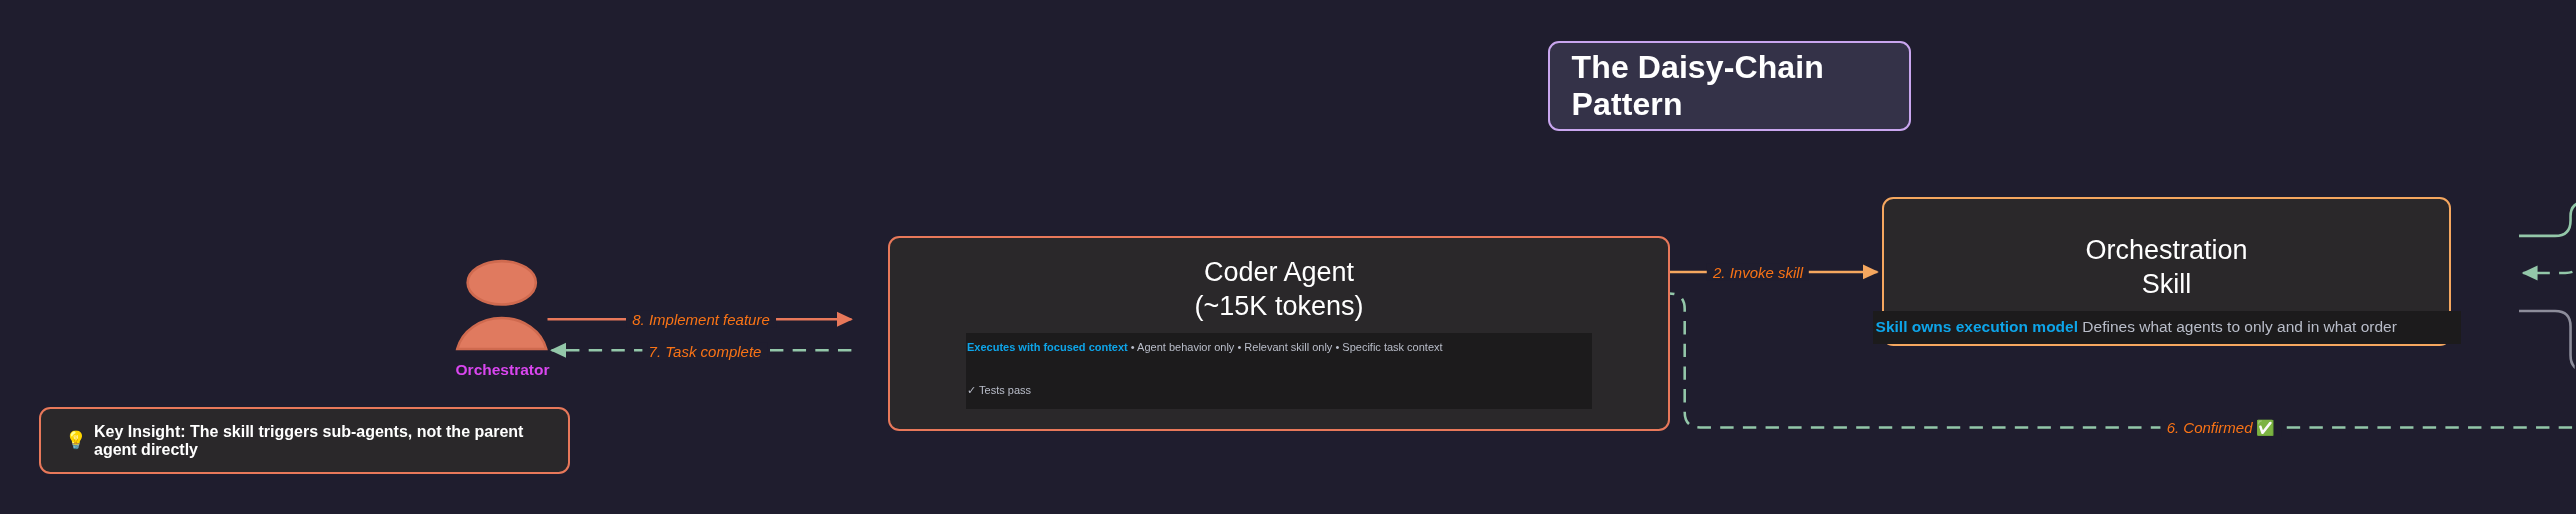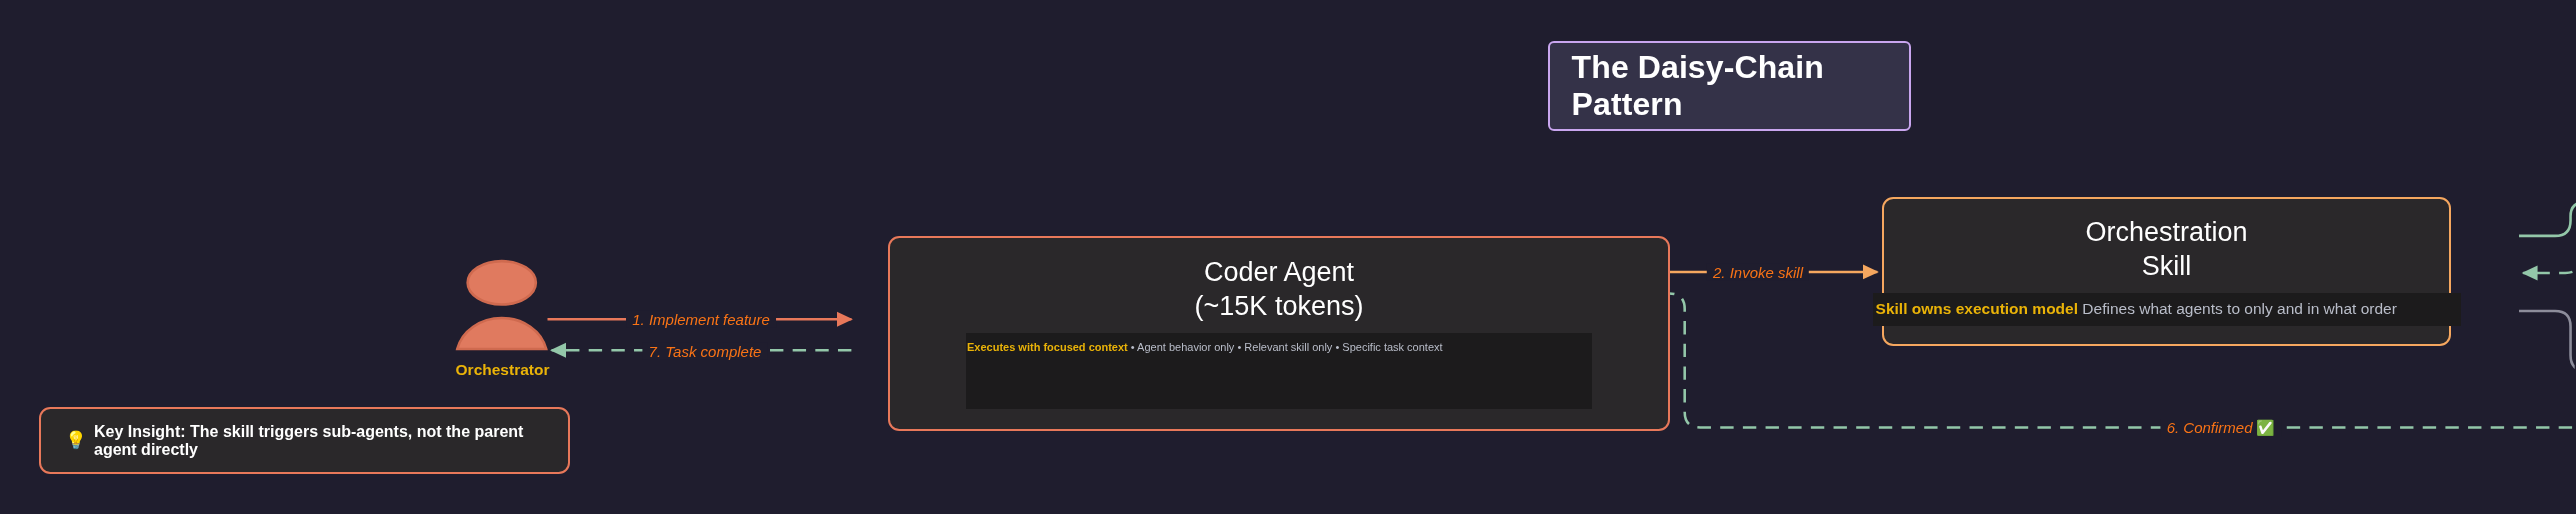--- a/index.html
+++ b/index.html
@@ -13,54 +13,54 @@
   #stage{position:absolute;left:0;top:0;width:3459px;height:514px;}
   #edges{position:absolute;left:0;top:0;width:3459px;height:514px;pointer-events:none;}
 
   .node{position:absolute;box-sizing:border-box;border-radius:11.3px;
         background:#2a282a;display:flex;flex-direction:column;
         align-items:center;justify-content:center;}
 
   .node-title{color:#ffffff;text-align:center;line-height:1.28;font-weight:400;}
   .node-sub{background:#1c1b1c;color:#b9bdc9;text-align:left;
             line-height:1.45;box-sizing:border-box;}
-  .node-sub b{color:#eab308;font-weight:700;}
+  .node-sub b{color:#0ea5e9;font-weight:700;}
 
   
   #title-box{
     position:absolute;left:1548px;top:41px;width:359px;height:86px;
-    border:2.6px solid #c9a6ef;border-radius:6px;background:#343248;
+    border:2.6px solid #c9a6ef;border-radius:11px;background:#343248;
     display:flex;align-items:center;justify-content:flex-end;
   }
   #title-box .t{color:#ffffff;font-size:32px;font-weight:700;padding-left:21.6px;letter-spacing:0.1px;}
 
   
   #actor{position:absolute;left:449px;top:258px;width:106px;height:93px;}
   #actor svg{display:block;}
   #actor-label{position:absolute;left:407px;top:361px;width:191px;text-align:center;
-      color:#eab308;font-size:15.5px;font-weight:700;}
+      color:#d946ef;font-size:15.5px;font-weight:700;}
 
   
   #key-insight{
     position:absolute;left:39px;top:407px;width:527px;height:63px;
     border:2.1px solid #e8785a;border-radius:11.3px;background:#2a282a;
     display:flex;align-items:center;
   }
   #key-insight .ki-icon{font-size:17.5px;margin-left:24px;margin-right:7.2px;line-height:1;}
   #key-insight .ki-text{color:#ffffff;font-size:16px;font-weight:700;}
 
   
   #coder{left:888px;top:236px;width:782px;height:195px;border:2.6px solid #e8785a;}
   #coder .node-title{font-size:27px;margin-top:-3.1px;}
   #coder .node-sub{margin-top:9.3px;width:626px;min-height:76px;
                    font-size:11px;padding:7.2px 1px 5.2px 1px;}
   #coder .line2{margin-top:27px;}
 
   
-  #skill{left:1882px;top:197px;width:569px;height:149px;border:2.6px solid #f5a75f;}
+  #skill{left:1882px;top:197px;width:569px;height:149px;border:2.6px solid #f5a75f;justify-content:flex-end;}
   #skill .node-title{font-size:27px;margin-top:-2.1px;}
   #skill .node-sub{margin-top:9.3px;width:588px;font-size:15.5px;padding:5.2px 1px 5.2px 3.1px;}
 
   
   .elabel{position:absolute;color:#f97316;font-size:15px;font-style:italic;
           white-space:nowrap;transform:translate(-50%,-50%);
           background:#1f1d2e;padding:0 6.2px;}
   .elabel .chk{font-style:normal;}
 </style>
 </head>
@@ -118,34 +118,35 @@
 
   <div class="node" id="coder">
     <div class="node-title">
       <div>Coder Agent</div>
       <div>(~15K tokens)</div>
     </div>
     <div class="node-sub">
       <div>
         <b>Executes with focused context</b><span> • Agent behavior only • Relevant skill only • Specific task context</span>
       </div>
+      <div class="line2">✓ Tests pass</div>
     </div>
   </div>
 
   <div class="node" id="skill">
     <div class="node-title">
       <div>Orchestration</div>
       <div>Skill</div>
     </div>
     <div class="node-sub">
       <b>Skill owns execution model</b><span> Defines what agents to only and in what order</span>
     </div>
   </div>
 
-  <div class="elabel" style="left:701px;top:319px;">1. Implement feature</div>
+  <div class="elabel" style="left:701px;top:319px;">8. Implement feature</div>
 
   <div class="elabel" style="left:705px;top:351px;text-align:center;">7. Task complete</div>
 
   <div class="elabel" style="left:1758px;top:272px;">2. Invoke skill</div>
 
   <div class="elabel" style="left:2648px;top:371px;">5. Spawn for update</div>
 
   <div class="elabel" style="left:2221px;top:428px;">
     <span>6. Confirmed </span><span class="chk">✅</span>
   </div>

